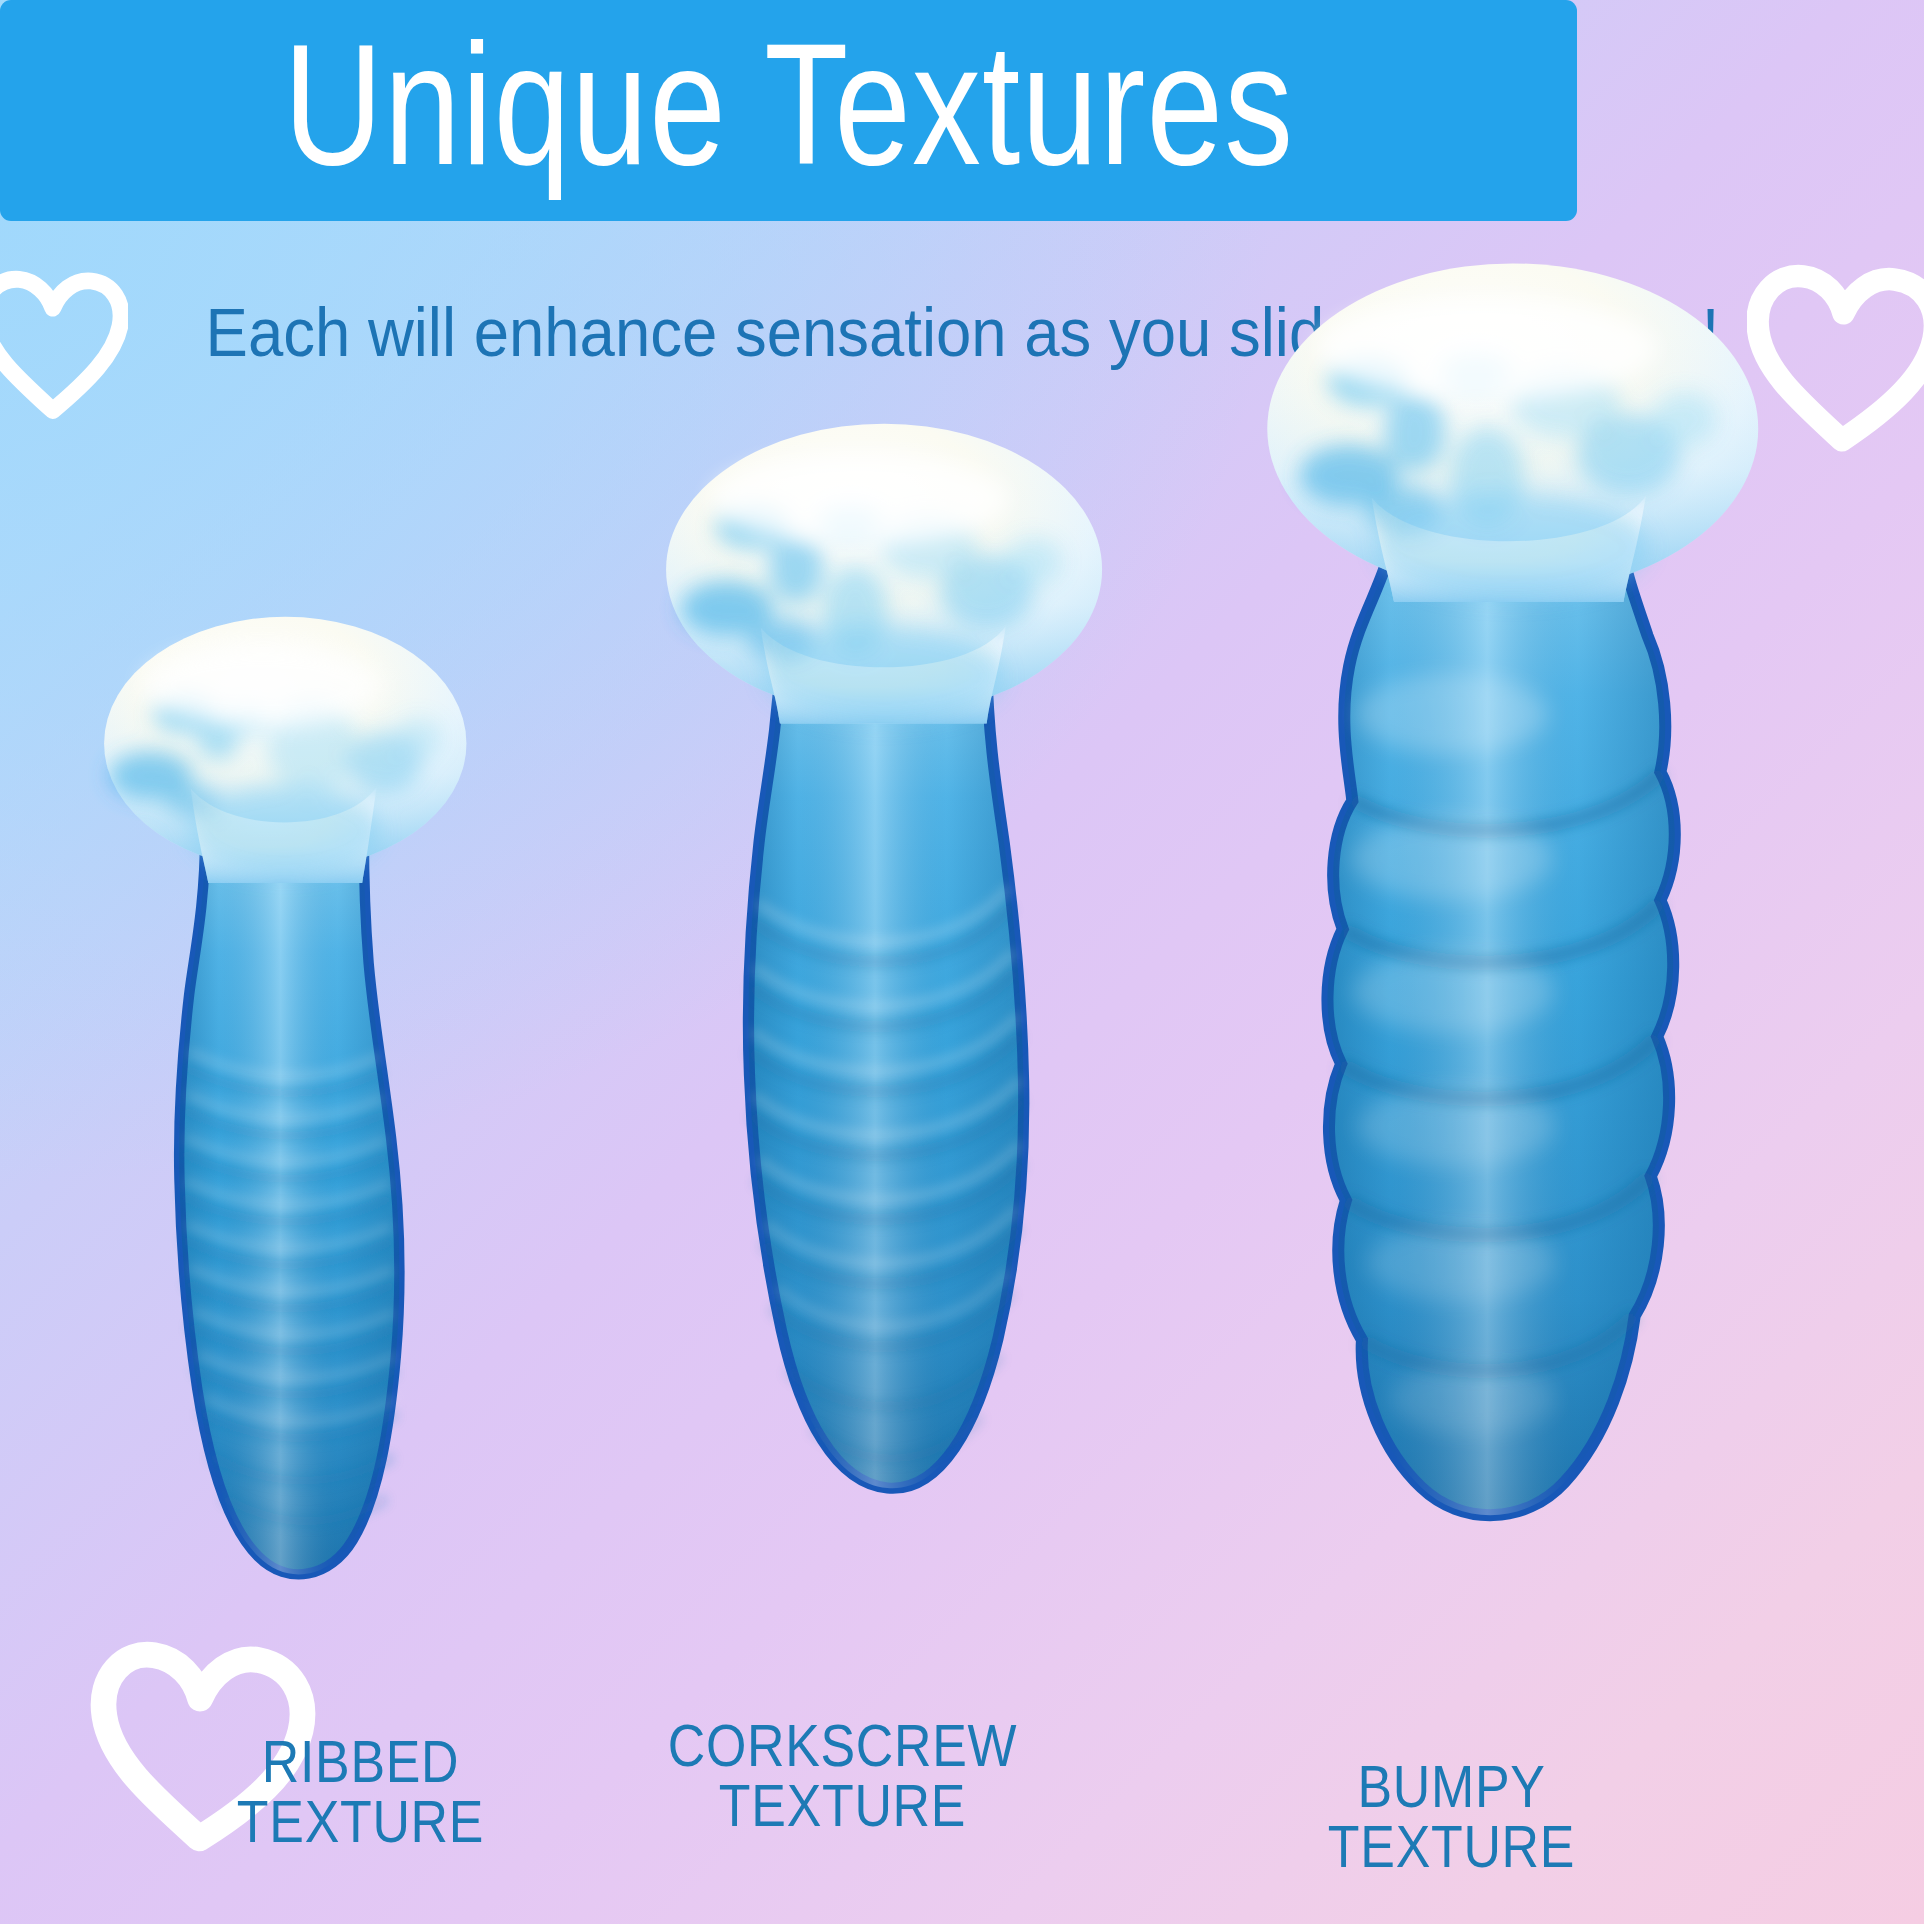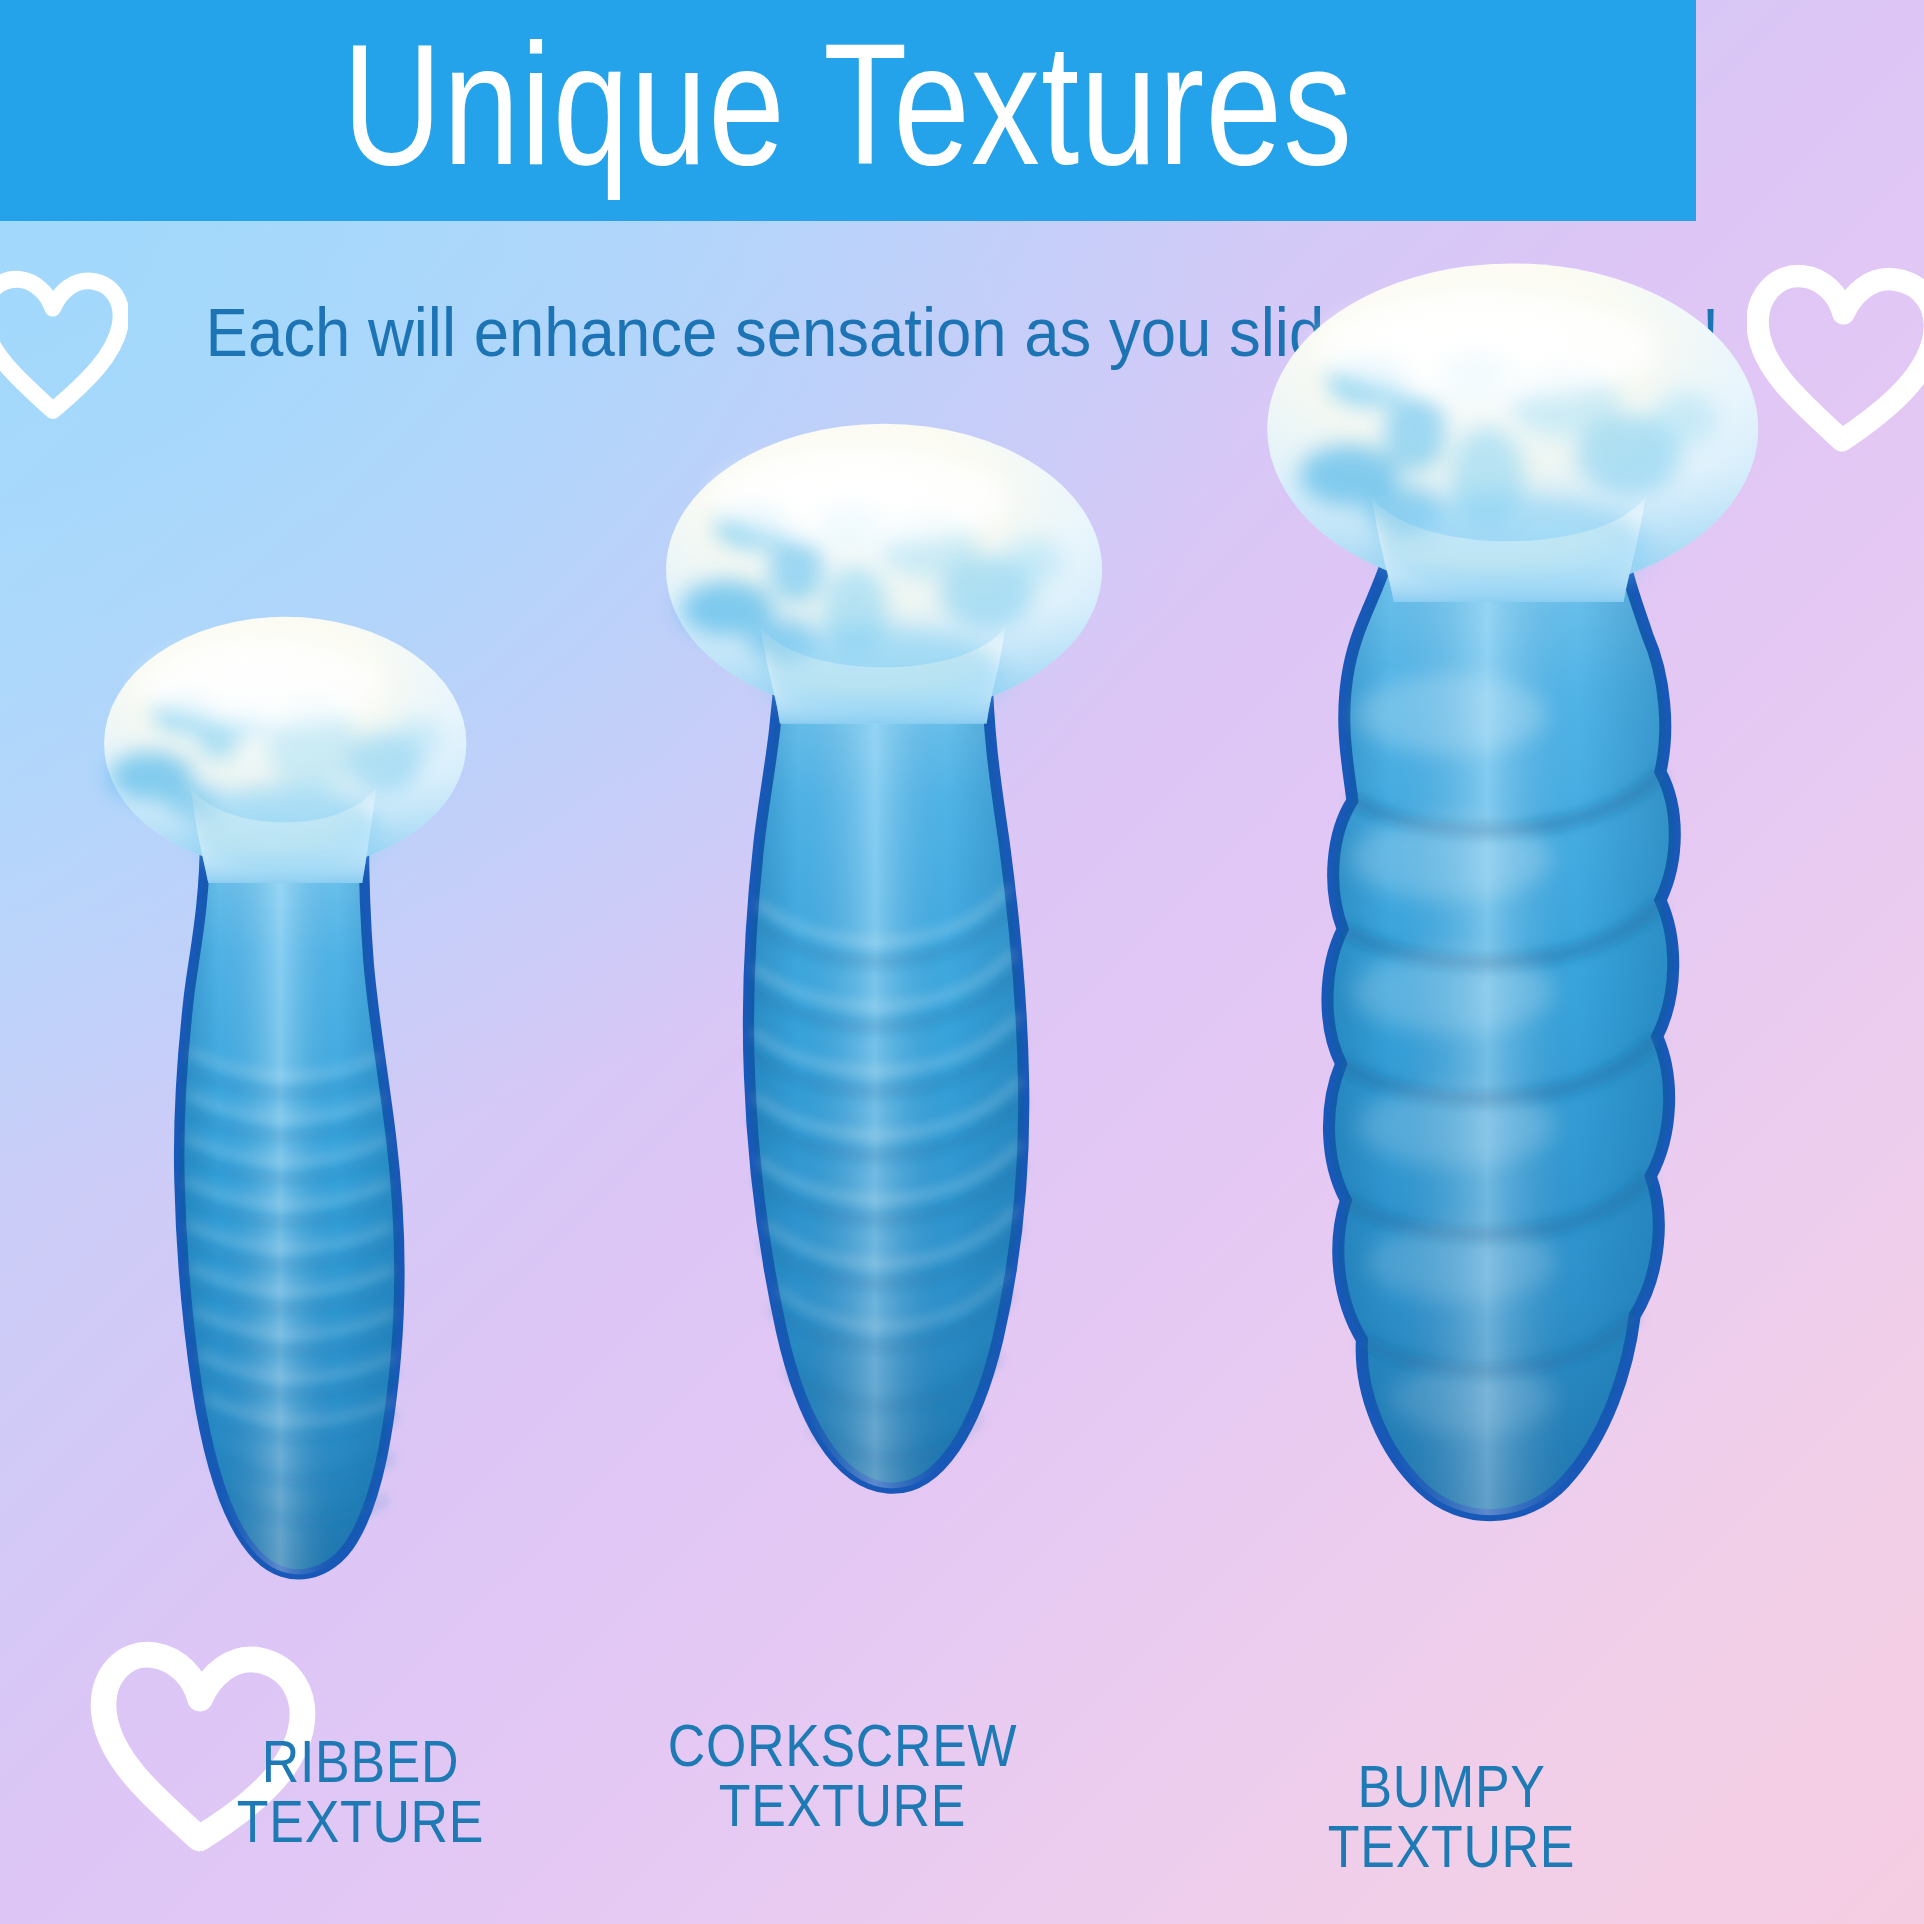--- a/index.html
+++ b/index.html
@@ -21,22 +21,22 @@
         #e4c8f4 62%,
         #eccdef 76%,
         #f2cfe7 88%,
         #f5cde3 100%);
   }
   .bg2{position:absolute;inset:0;
     background:radial-gradient(120% 90% at 0% 12%, rgba(160,216,252,.95) 0%, rgba(160,216,252,0) 55%);
   }
 
   
-  .banner{position:absolute;left:0;top:0;width:1696px;height:221px;background:#24a3eb;
-          display:flex;align-items:center;justify-content:center;}
+  .banner{position:absolute;left:0;top:0;width:1577px;height:221px;background:#24a3eb;
+          display:flex;align-items:center;justify-content:center;border-radius:11px;}
   .banner-title{
     color:#ffffff;font-size:172px;line-height:.92;font-weight:400;
     transform:scaleX(.80);transform-origin:center center;
     letter-spacing:1.6px;white-space:nowrap;
     font-family:"Liberation Sans", sans-serif;
     position:relative;top:-6.4px;
   }
 
   
   .subtitle{position:absolute;left:0;top:298px;width:1925px;text-align:center;

